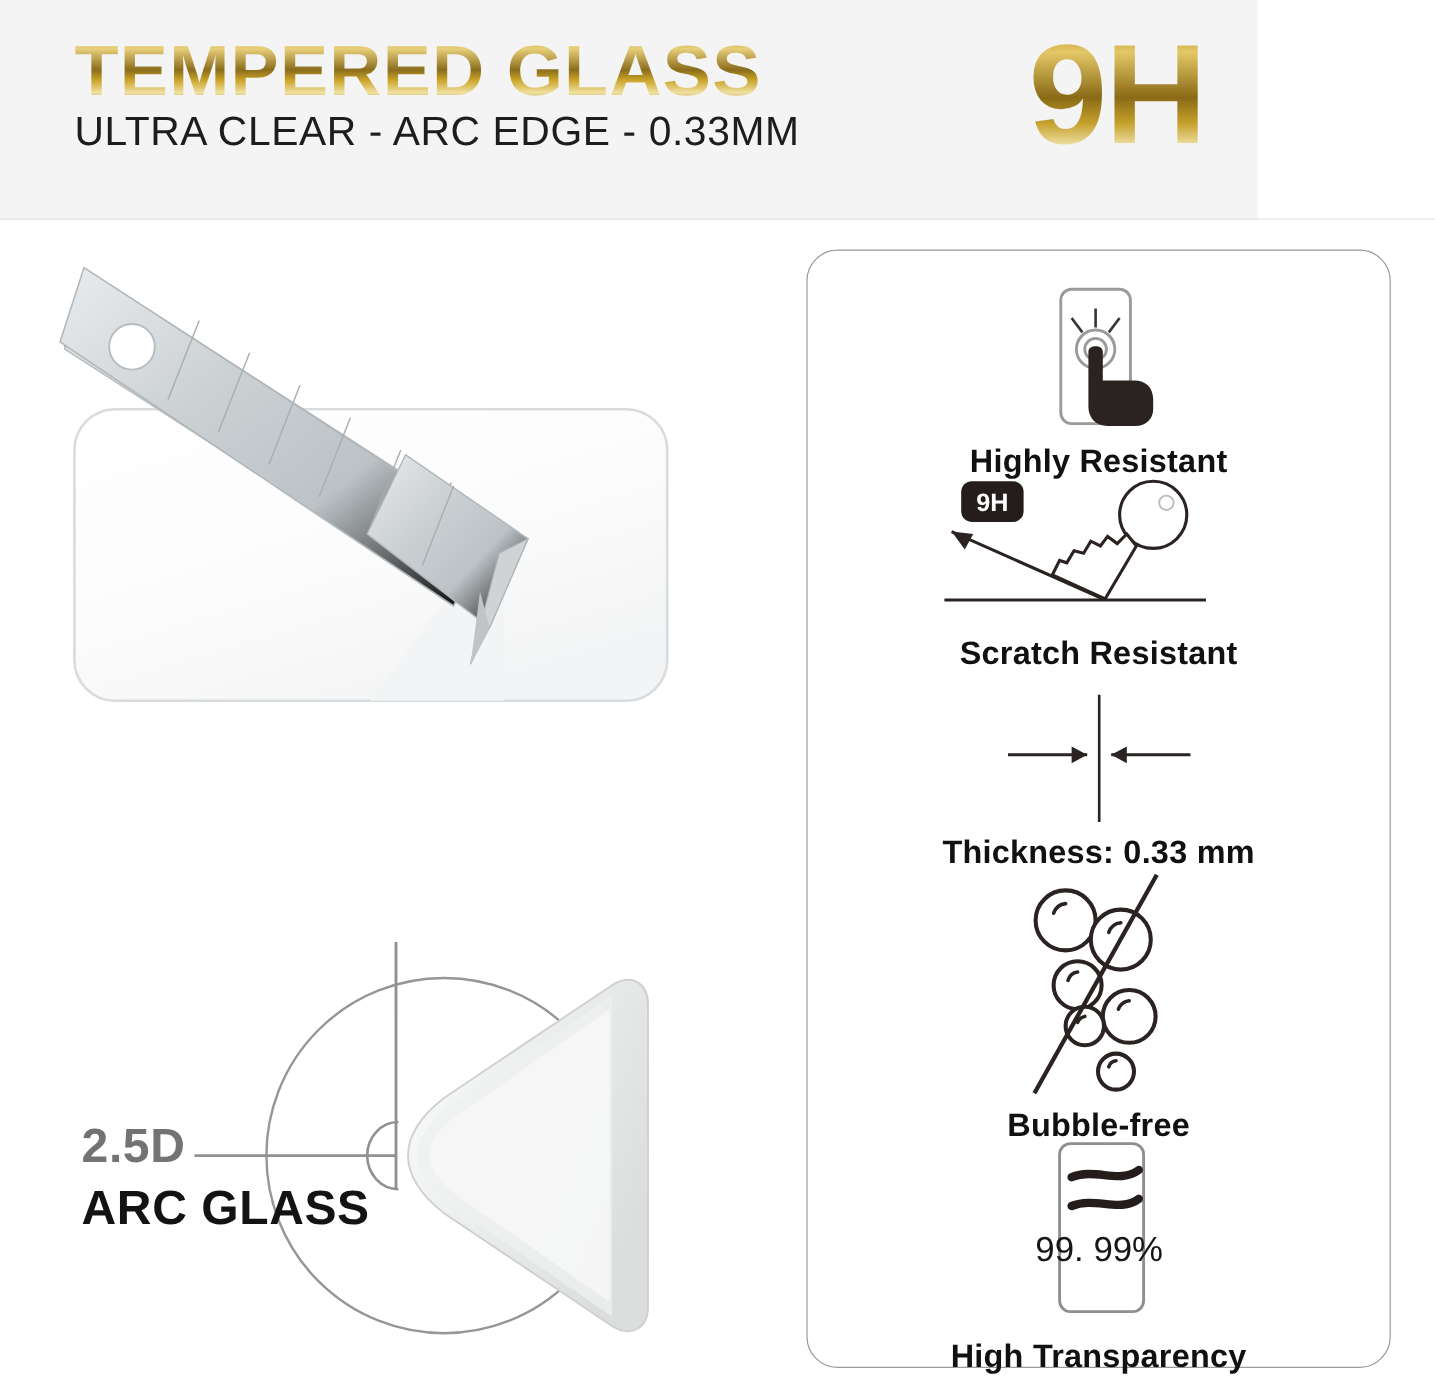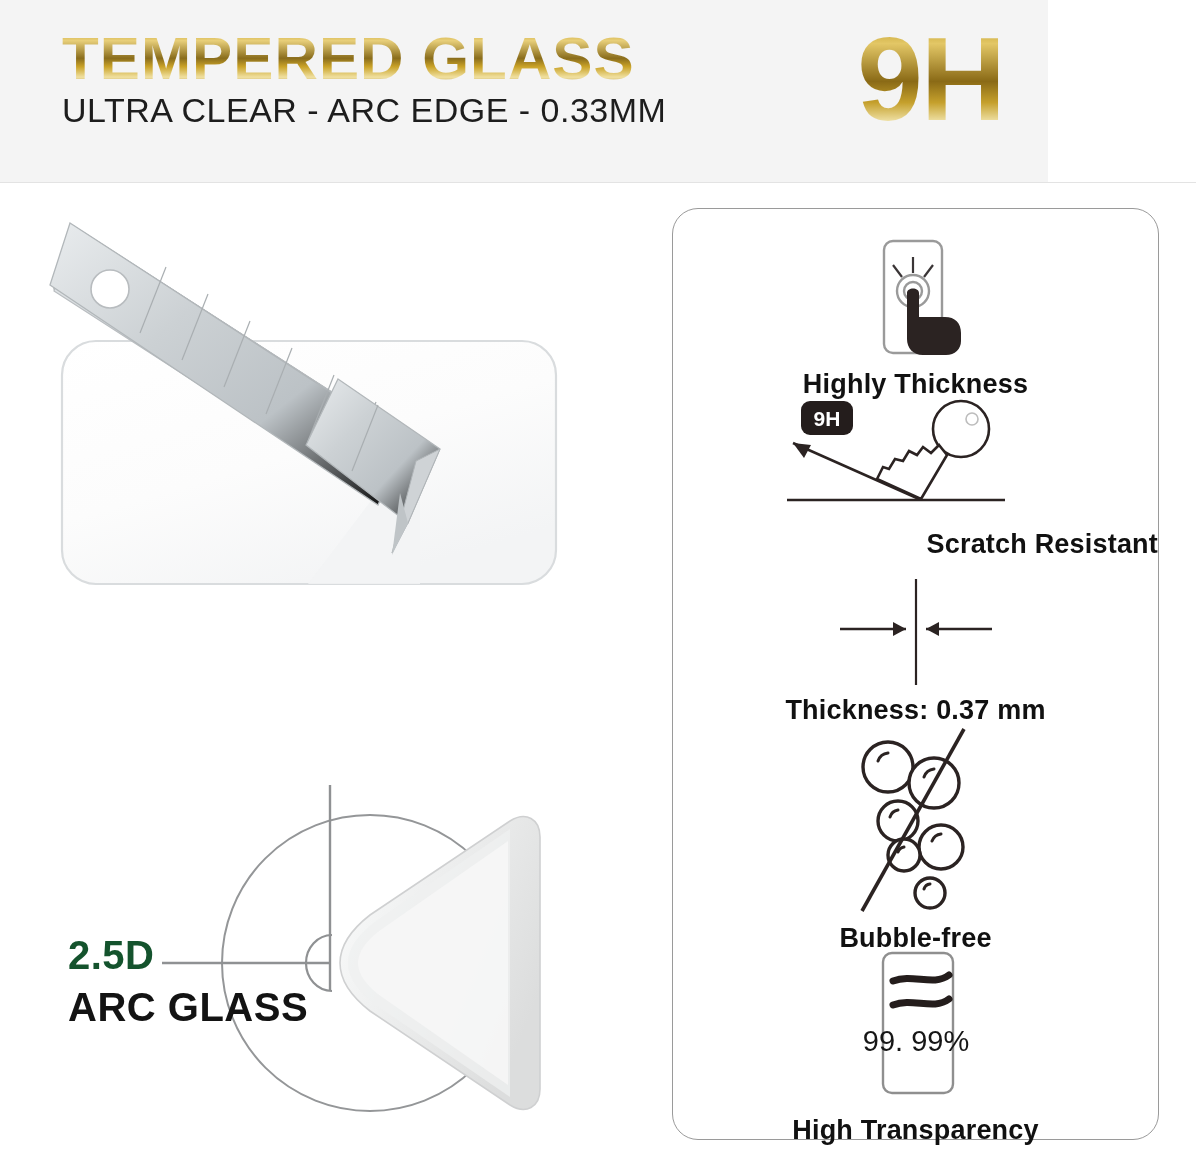--- a/index.html
+++ b/index.html
@@ -45,39 +45,39 @@
     position:absolute;left:68px;top:438px;
     font-size:55px;font-weight:bold;color:#1a1a1a;letter-spacing:0.5px;white-space:nowrap;
   }
   .transparency{
     position:absolute;left:118px;top:512px;
     font-size:34px;font-weight:bold;color:#1a1a1a;letter-spacing:1px;white-space:nowrap;
   }
   .arc-wrap{position:absolute;left:40px;top:580px;width:600px;height:380px;}
   .arc-label-25d{
     position:absolute;left:28px;top:170px;
-    font-size:40px;font-weight:bold;color:#14532d;letter-spacing:0.5px;
+    font-size:40px;font-weight:bold;color:#737373;letter-spacing:0.5px;
   }
   .arc-label-edge{
     position:absolute;left:28px;top:222px;
     font-size:40px;font-weight:bold;color:#131313;letter-spacing:0.5px;
   }
 
   
   .right-panel{
     position:absolute;left:672px;top:208px;width:485px;height:930px;
     border:1.6px solid #9a9a9a;border-radius:26px;background:#fff;
   }
   .feature{position:absolute;left:0;width:485px;text-align:center;}
   .feature .icon{display:block;margin:0 auto;}
   .feature .flabel{
     font-size:27px;font-weight:bold;color:#111;letter-spacing:0.2px;white-space:nowrap;
   }
   .f1{top:22px;}  .f1 .flabel{margin-top:8px;}
-  .f2{top:186px;} .f2 .flabel{margin-top:6px;text-align:right;}
+  .f2{top:186px;} .f2 .flabel{margin-top:6px;}
   .f3{top:368px;} .f3 .flabel{margin-top:6px;}
   .f4{top:516px;} .f4 .flabel{margin-top:8px;}
   .f5{top:738px;} .f5 .flabel{margin-top:8px;}
 </style>
 </head>
 <body>
 
 <div class="page">
 
   <div class="header">
@@ -191,21 +191,21 @@
         <line x1="62" y1="26" x2="62" y2="42" stroke="#3a3536" stroke-width="2.2"></line>
         <line x1="42" y1="34" x2="51" y2="46" stroke="#3a3536" stroke-width="2.2"></line>
         <line x1="82" y1="34" x2="73" y2="46" stroke="#3a3536" stroke-width="2.2"></line>
 
         <circle cx="62" cy="60" r="16" fill="none" stroke="#9a9a9a" stroke-width="2.4"></circle>
         <circle cx="62" cy="60" r="9" fill="none" stroke="#9a9a9a" stroke-width="2.4"></circle>
 
         <path d="M56 62 C56 56 68 56 68 62 L68 86 L94 86 C104 86 110 92 110 102
                  L110 110 C110 118 104 124 95 124 L72 124 C62 124 56 117 56 108 Z" fill="#2b2322"></path>
       </svg>
-      <div class="flabel">Highly Thickness</div>
+      <div class="flabel">Highly Resistant</div>
     </div>
 
     <div class="feature f2">
       <svg class="icon" width="290" height="128" viewBox="0 0 290 128">
 
         <g>
           <rect x="30" y="6" width="52" height="34" rx="9" ry="9" fill="#241d1c"></rect>
           <text x="56" y="31" font-family="Liberation Sans, sans-serif" font-size="21" font-weight="bold" fill="#ffffff" text-anchor="middle">9H</text>
         </g>
 
@@ -229,21 +229,21 @@
     <div class="feature f3">
       <svg class="icon" width="240" height="112" viewBox="0 0 240 112">
         <line x1="120" y1="2" x2="120" y2="108" stroke="#2b2322" stroke-width="2.2"></line>
 
         <line x1="44" y1="52" x2="110" y2="52" stroke="#2b2322" stroke-width="2.4"></line>
         <path d="M110 52 L97 45 L97 59 Z" fill="#2b2322"></path>
 
         <line x1="196" y1="52" x2="130" y2="52" stroke="#2b2322" stroke-width="2.4"></line>
         <path d="M130 52 L143 45 L143 59 Z" fill="#2b2322"></path>
       </svg>
-      <div class="flabel">Thickness:   0.37 mm</div>
+      <div class="flabel">Thickness:   0.33 mm</div>
     </div>
 
     <div class="feature f4">
       <svg class="icon" width="180" height="190" viewBox="0 0 180 190">
         <g fill="#ffffff" stroke="#2b2322" stroke-width="3.4">
           <circle cx="62" cy="42" r="25"></circle>
           <circle cx="108" cy="58" r="25"></circle>
           <circle cx="72" cy="96" r="20"></circle>
           <circle cx="115" cy="122" r="22"></circle>
           <circle cx="78" cy="130" r="16"></circle>

